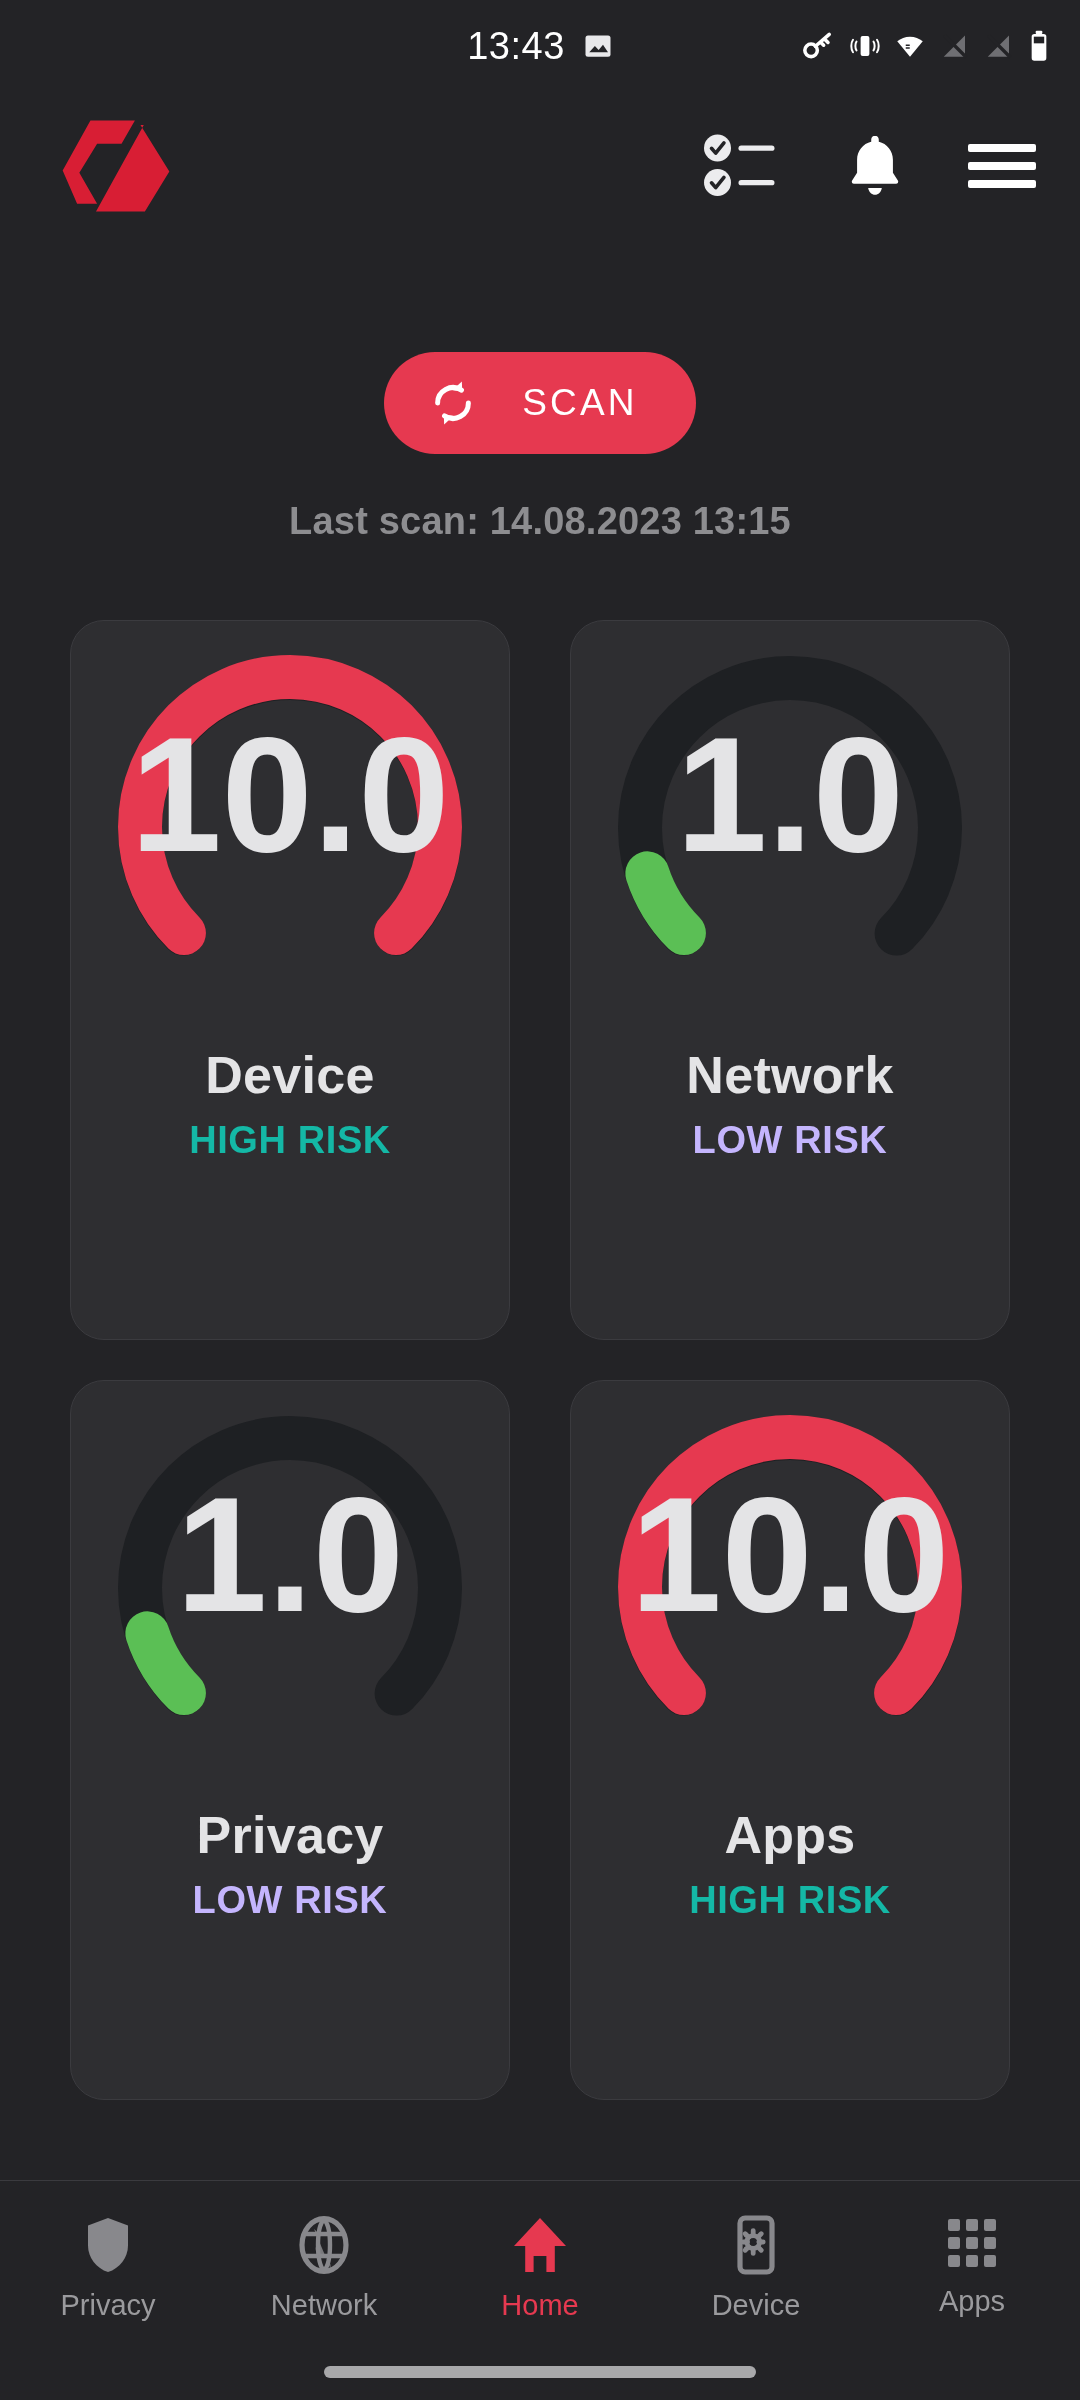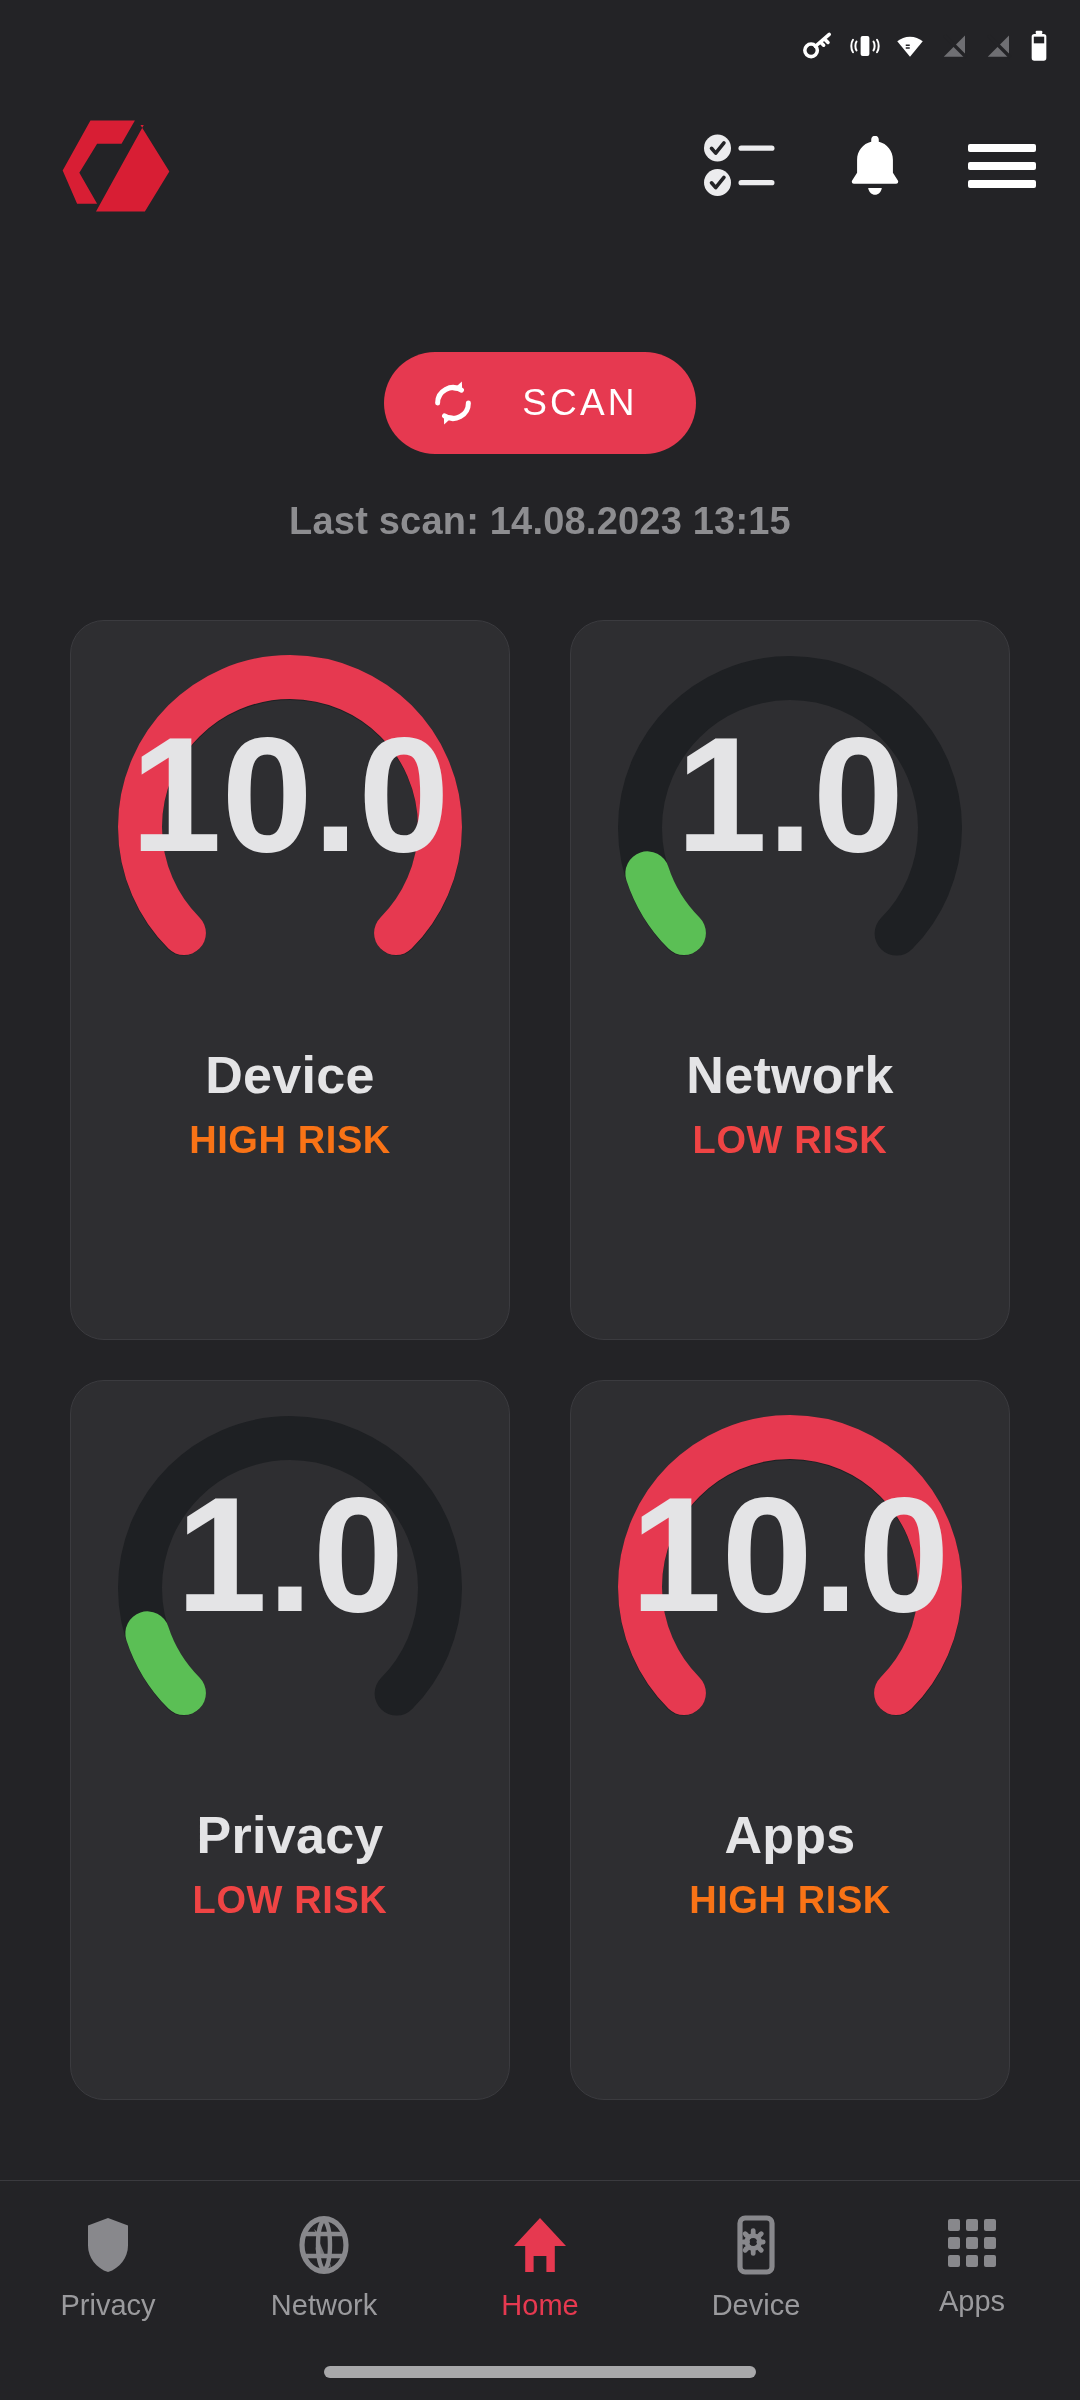--- a/index.html
+++ b/index.html
@@ -68,22 +68,22 @@
     font-size:82px; font-weight:700; fill:#e4e4e6;
     font-family:"Liberation Sans", sans-serif;
   }
   .card-title{
     margin-top:18px; font-size:52px; font-weight:700; color:#e4e4e6;
     letter-spacing:.3px;
   }
   .card-risk{
     margin-top:14px; font-size:38px; font-weight:700; letter-spacing:.6px;
   }
-  .risk-high{ color:#f97316; }
-  .risk-low{ color:#ef4444; }
+  .risk-high{ color:#14b8a6; }
+  .risk-low{ color:#c4b5fd; }
 
   
   .navbar{
     position:absolute; left:0; bottom:0; width:1080px; height:220px;
     background:#232326; border-top:1px solid #3a3a3e;
     display:flex; align-items:flex-start; justify-content:space-around;
     padding-top:34px;
   }
   .navitem{
     width:216px; display:flex; flex-direction:column; align-items:center;
@@ -95,20 +95,27 @@
     position:absolute; bottom:22px; left:50%; transform:translateX(-50%);
     width:432px; height:12px; border-radius:8px; background:#a8a8aa;
   }
 </style>
 </head>
 <body>
 
 <div class="phone">
 
   <div class="statusbar">
+    <div class="sb-left">
+      <span class="sb-time">13:43</span>
+      <svg class="sb-ico" width="30" height="30" viewBox="0 0 24 24">
+        <rect x="2" y="3.5" width="20" height="17" rx="2" fill="#e8e8ea"></rect>
+        <path d="M5 17l4.5-5 3 3.2L16 11l4 6z" fill="#232326"></path>
+      </svg>
+    </div>
     <div class="sb-right">
       <svg class="sb-ico" width="34" height="30" viewBox="0 0 24 22">
         <circle cx="6.2" cy="14.2" r="4.6" fill="none" stroke="#fff" stroke-width="2.6"></circle>
         <path d="M9.4 11.2L19.5 2.5M16 5.8l2.6 2.6M13.2 8.2l2.2 2.2" stroke="#fff" stroke-width="2.6" stroke-linecap="round"></path>
       </svg>
       <svg class="sb-ico" width="30" height="30" viewBox="0 0 24 24">
         <rect x="8.5" y="4" width="7" height="16" rx="1.6" fill="#fff"></rect>
         <path d="M5.2 8.5c-1.2 1.6-1.2 5.4 0 7M2.4 7c-1.8 2.4-1.8 7.6 0 10M18.8 8.5c1.2 1.6 1.2 5.4 0 7M21.6 7c1.8 2.4 1.8 7.6 0 10" stroke="#fff" stroke-width="1.6" fill="none" stroke-linecap="round"></path>
       </svg>
       <svg class="sb-ico" width="32" height="30" viewBox="0 0 24 24">

